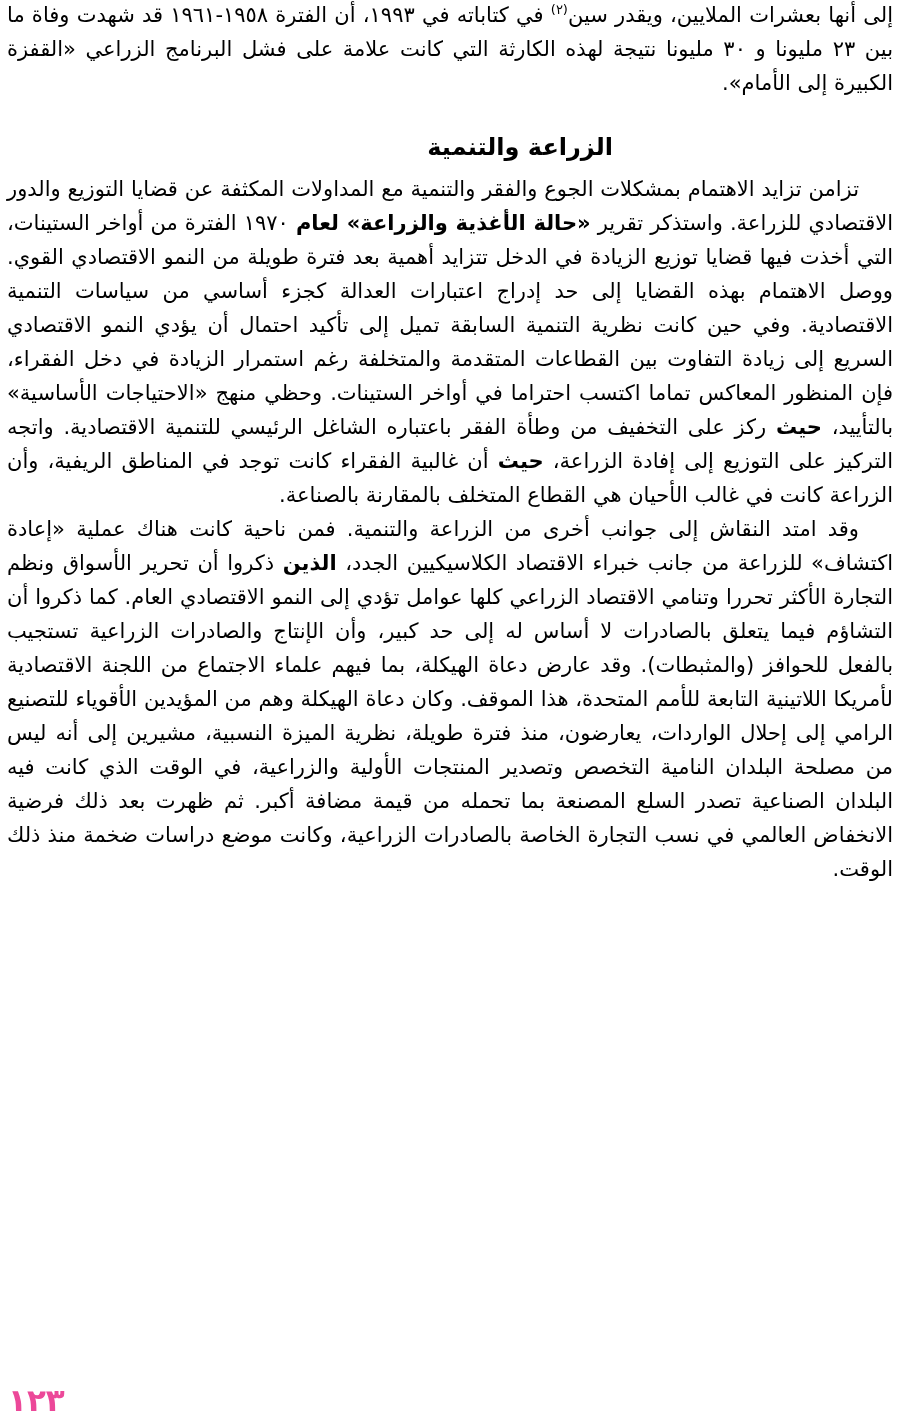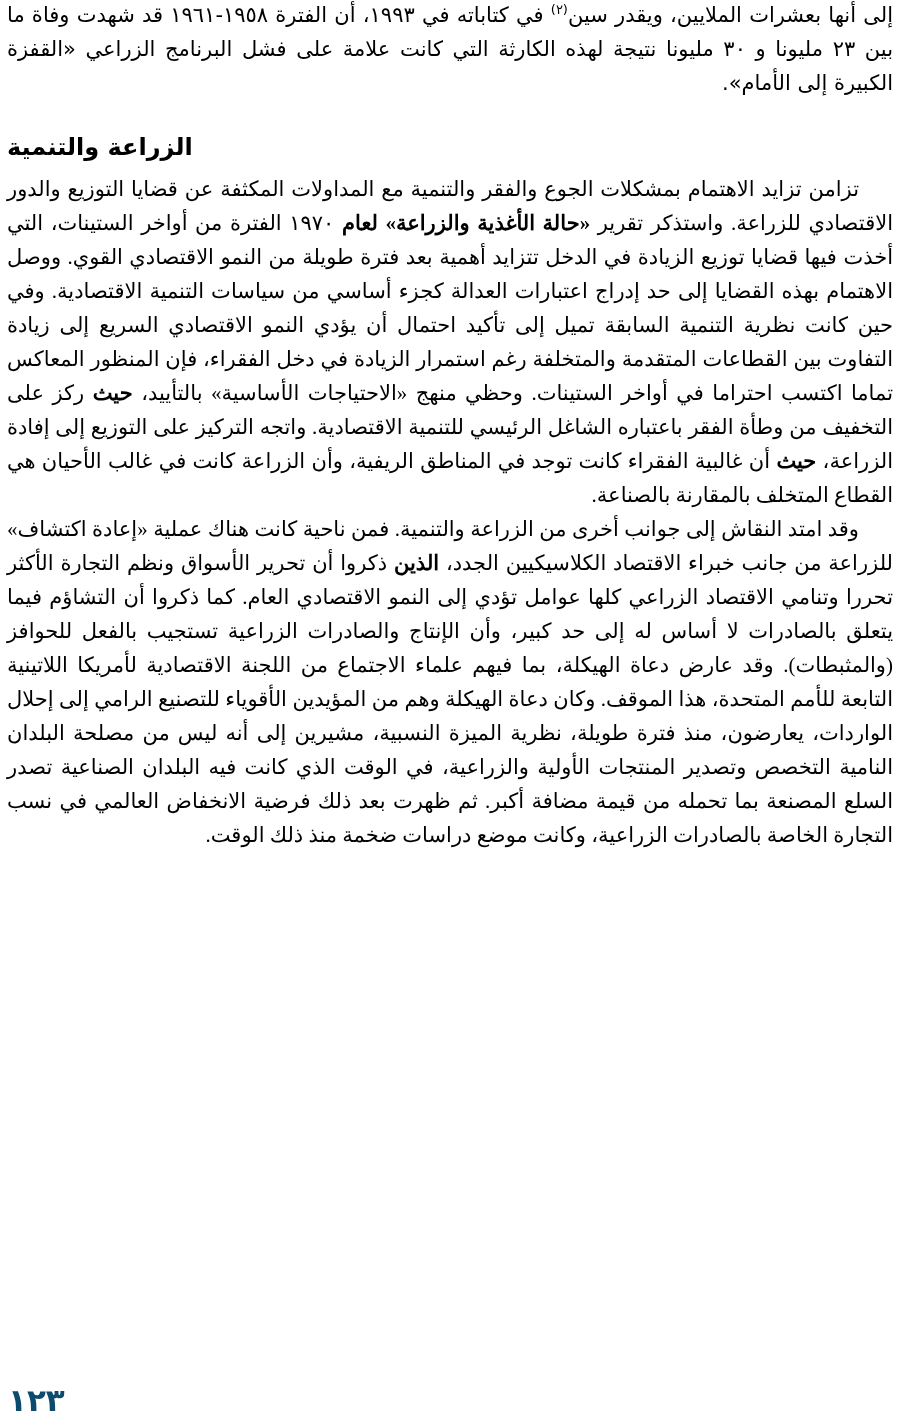--- a/index.html
+++ b/index.html
@@ -26,46 +26,45 @@
     font-size: 21px;
     line-height: 34px;
     letter-spacing: -0.3px;
   }
   .para {
     margin: 0;
     padding: 0;
   }
   .para.indented {
     text-indent: 34px;
-    font-family: Liberation Serif, serif;
   }
   .section-heading {
     font-size: 24px;
     font-weight: bold;
     line-height: 34px;
-    text-align: left;
+    text-align: right;
     margin: 30px 280px 8px 0;
     white-space: nowrap;
   }
   .bold-seg {
     font-weight: bold;
   }
   sup.footnote {
     font-size: 13px;
     line-height: 0;
     vertical-align: super;
   }
   .page-number {
     position: absolute;
     left: 8px;
     bottom: 2px;
     font-size: 31px;
     font-weight: bold;
     letter-spacing: 1px;
-    color: #0c4a6e;
+    color: #ec4899;
   }
 </style>
 </head>
 <body>
 
 <div class="page">
 
   <div class="text-column">
 
     <p class="para"><span>إلى أنها بعشرات الملايين، ويقدر سين</span><sup class="footnote">(٢)</sup><span> في كتاباته في ١٩٩٣، أن الفترة ١٩٥٨-١٩٦١ قد شهدت وفاة ما بين ٢٣ مليونا و ٣٠ مليونا نتيجة لهذه الكارثة التي كانت علامة على فشل البرنامج الزراعي «القفزة الكبيرة إلى الأمام».</span></p>

